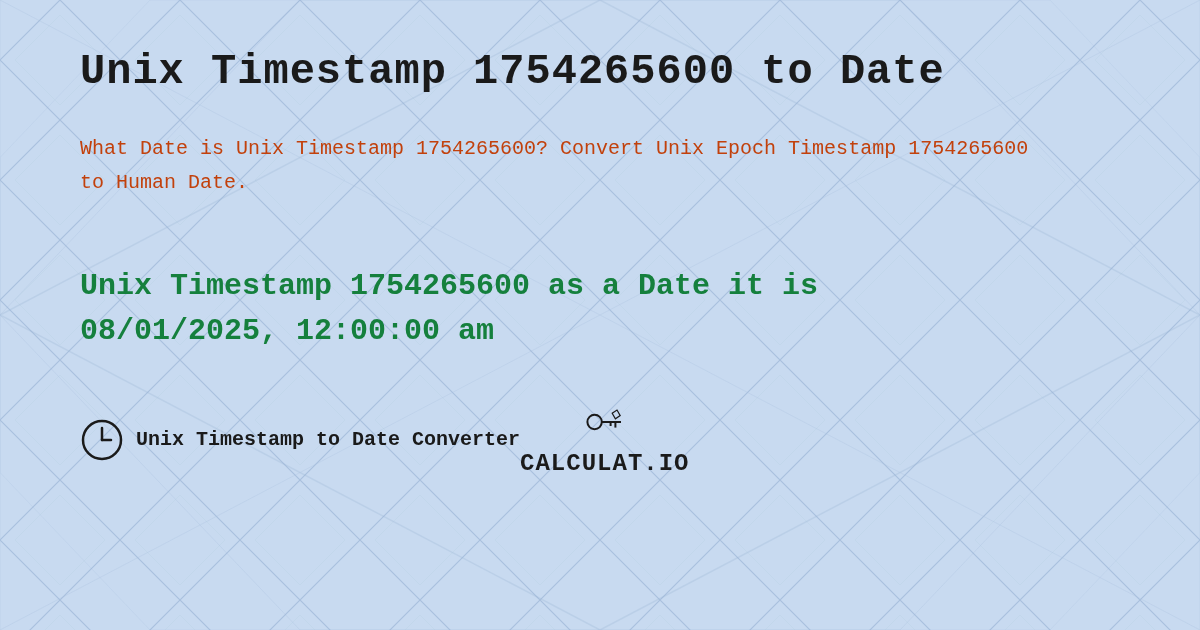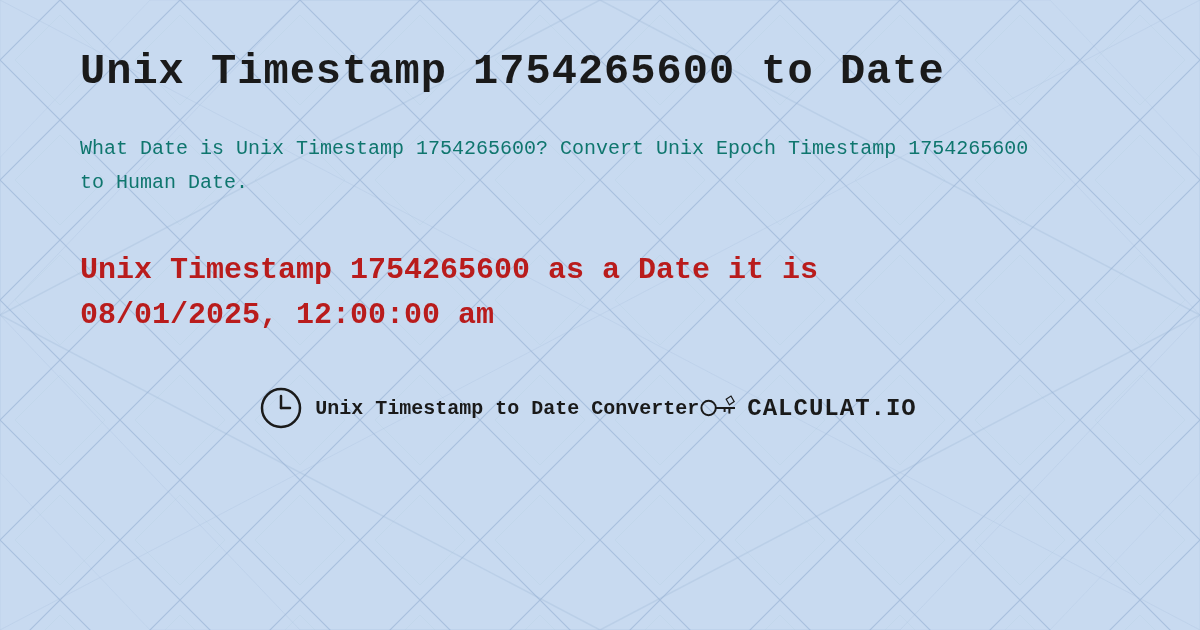--- a/index.html
+++ b/index.html
@@ -37,43 +37,43 @@
       font-size: 42px;
       font-weight: 900;
       color: #1a1a1a;
       margin-bottom: 36px;
       font-family: 'Courier New', Courier, monospace;
       letter-spacing: 1px;
     }
 
     .description {
       font-size: 20px;
-      color: #0f766e;
+      color: #c2410c;
       line-height: 1.7;
       font-family: 'Courier New', Courier, monospace;
-      margin-bottom: 48px;
+      margin-bottom: 64px;
       max-width: 980px;
     }
 
     .result-section {
       margin-bottom: 48px;
     }
 
     .result-text {
       font-size: 30px;
       font-weight: 900;
-      color: #b91c1c;
+      color: #15803d;
       font-family: 'Courier New', Courier, monospace;
       line-height: 1.5;
     }
 
     .footer {
       display: flex;
       align-items: center;
-      justify-content: center;
+      justify-content: flex-start;
       margin-top: 40px;
     }
 
     .footer-left {
       display: flex;
       align-items: center;
       gap: 12px;
     }
 
     .clock-icon {
@@ -86,20 +86,21 @@
       font-size: 20px;
       font-weight: 700;
       color: #1a1a1a;
       font-family: 'Courier New', Courier, monospace;
     }
 
     .logo {
       display: flex;
       align-items: center;
       gap: 8px;
+      flex-direction: column;
     }
 
     .logo-icon {
       width: 40px;
       height: 40px;
     }
 
     .logo-text {
       font-size: 24px;
       font-weight: 700;

